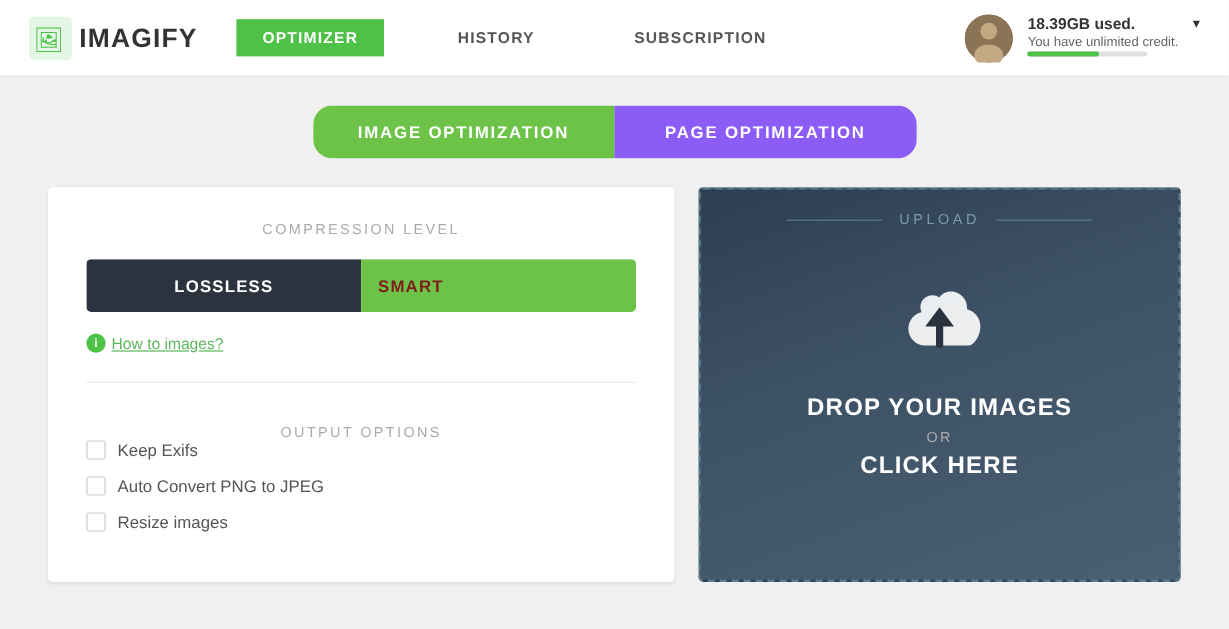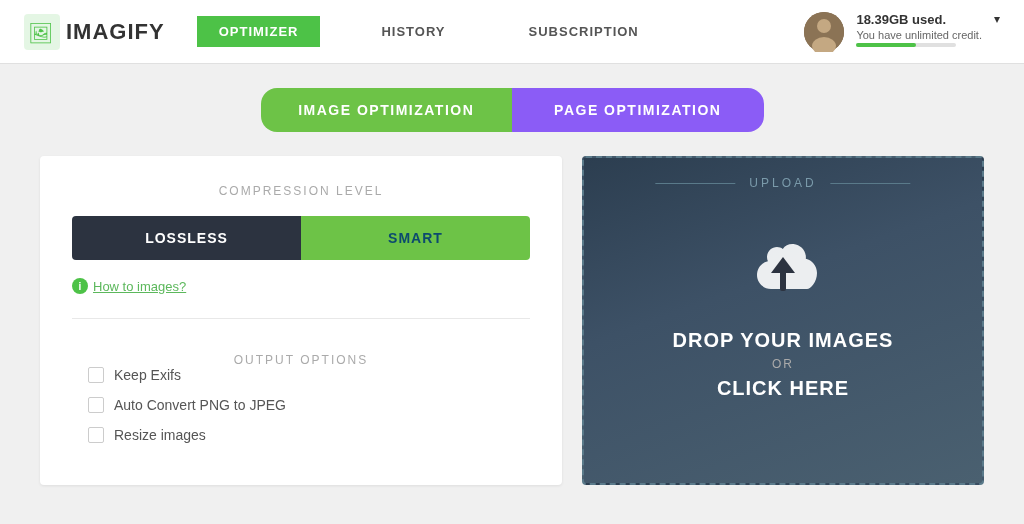--- a/index.html
+++ b/index.html
@@ -206,22 +206,22 @@
       font-size: 14px;
       font-weight: 700;
       letter-spacing: 1px;
       cursor: pointer;
       text-transform: uppercase;
     }
 
     .toggle-smart {
       flex: 1;
       background: #6dc347;
-      color: #0c4a6e;
-      text-align: center;
+      color: #7f1d1d;
+      text-align: left;
       padding: 14px;
       font-size: 14px;
       font-weight: 700;
       letter-spacing: 1px;
       cursor: pointer;
       text-transform: uppercase;
     }
 
     .how-to-choose {
       display: flex;
@@ -258,21 +258,20 @@
       text-transform: uppercase;
       border-top: 1px solid #e8e8e8;
       padding-top: 34px;
     }
 
     .checkbox-item {
       display: flex;
       align-items: center;
       gap: 10px;
       margin-bottom: 14px;
-      margin-left: 16px;
     }
 
     .checkbox {
       width: 16px;
       height: 16px;
       border: 1.5px solid #ccc;
       border-radius: 2px;
       background: #fff;
       flex-shrink: 0;
     }

